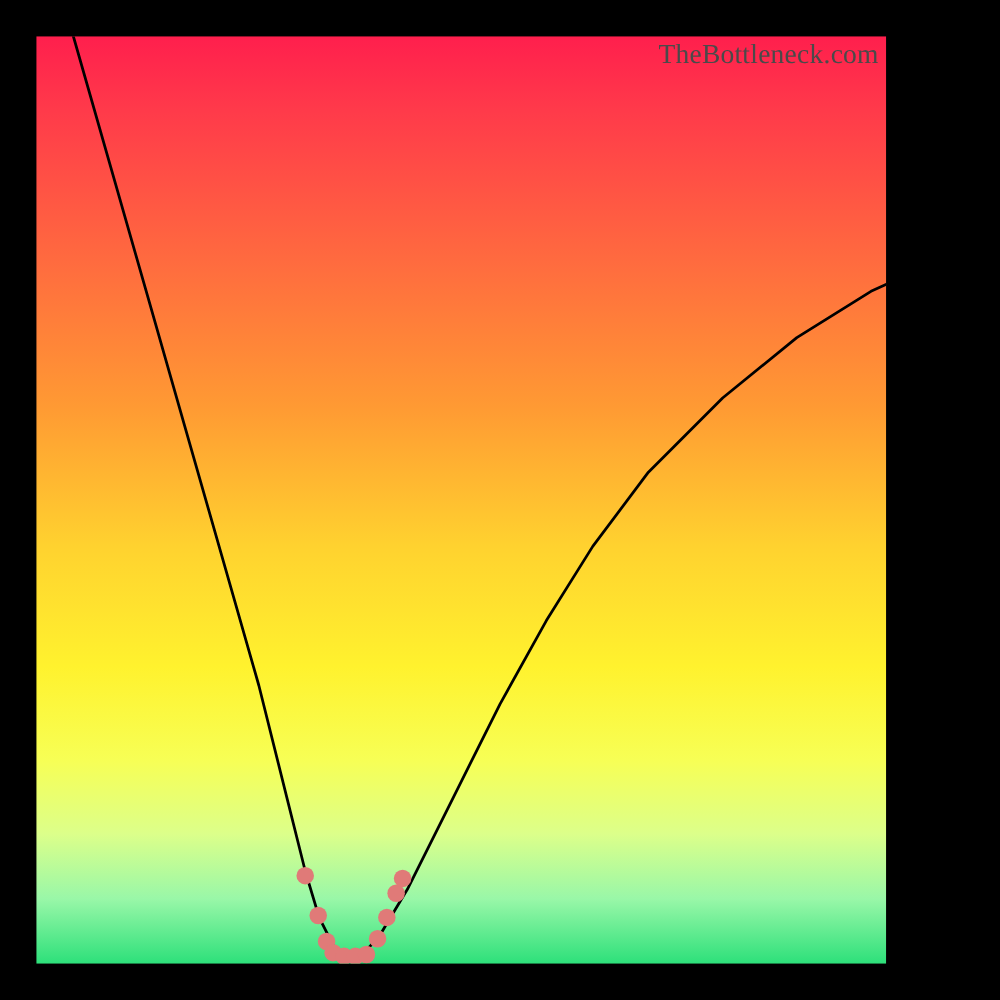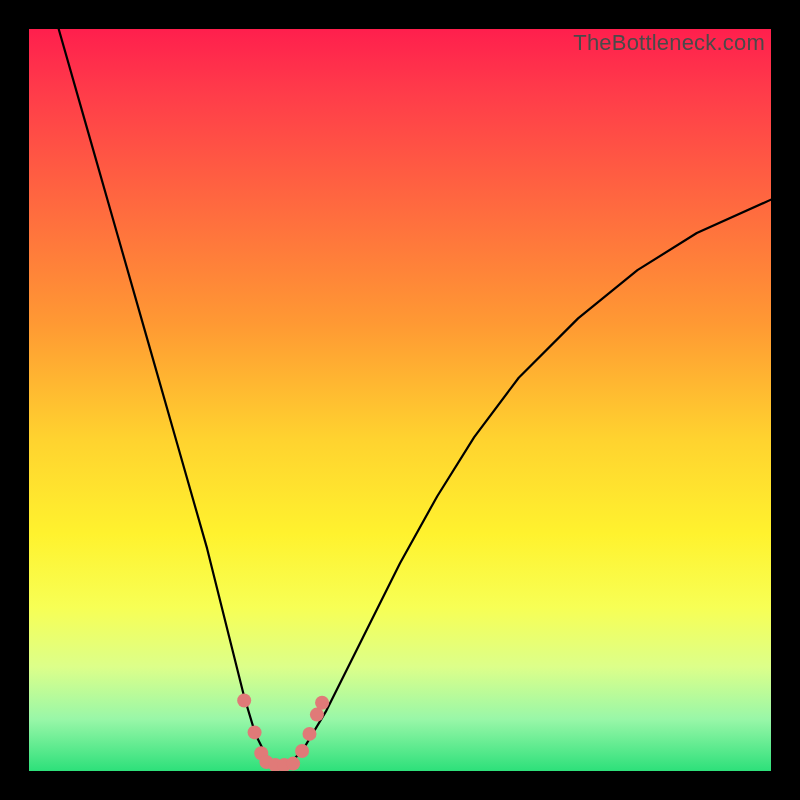--- a/index.html
+++ b/index.html
@@ -16,24 +16,25 @@
     left: 0;
     top: 0;
     width: 800px;
     height: 800px;
     background: #000;
   }
   .plot {
     position: absolute;
     left: 29px;
     top: 29px;
-    width: 742px;
+    width: 680px;
     height: 742px;
     
     overflow: hidden;
+    font-family: Liberation Serif, serif;
   }
   .gradient {
     position: absolute;
     inset: 0;
     background: linear-gradient(
       to bottom,
       #ff1f4d 0%,
       #ff3a4a 8%,
       #ff6a3f 24%,
       #ff9a33 40%,

